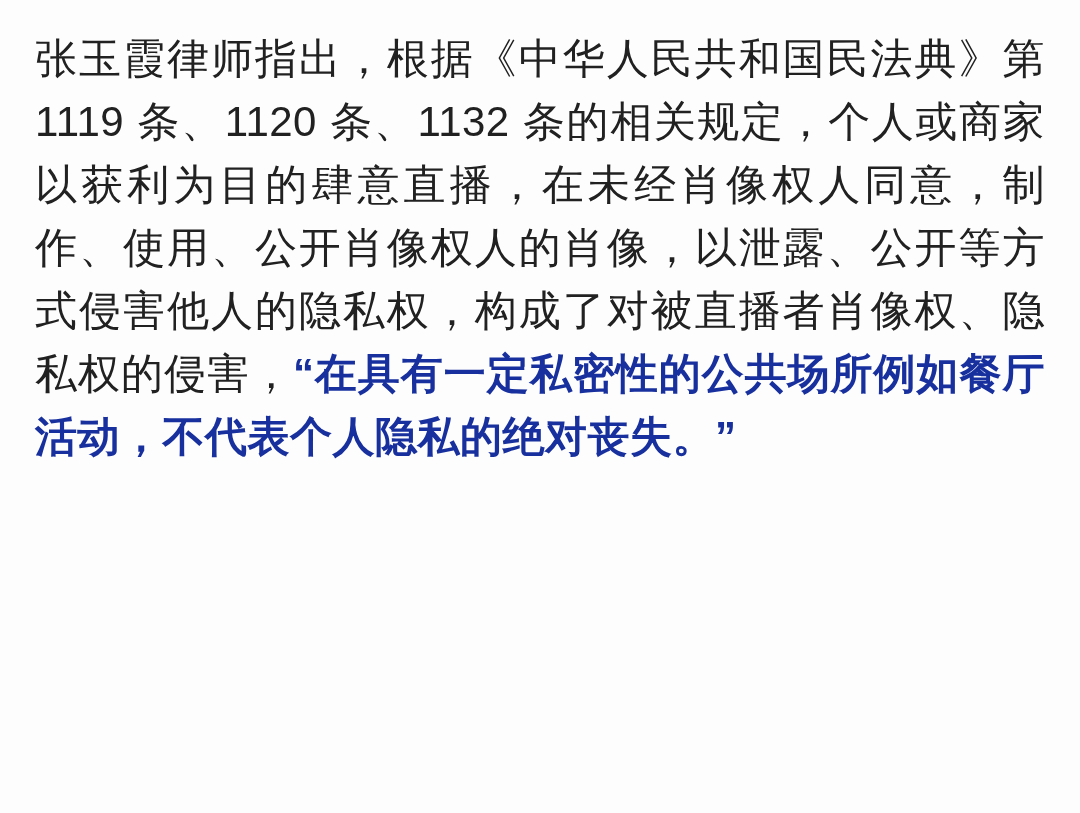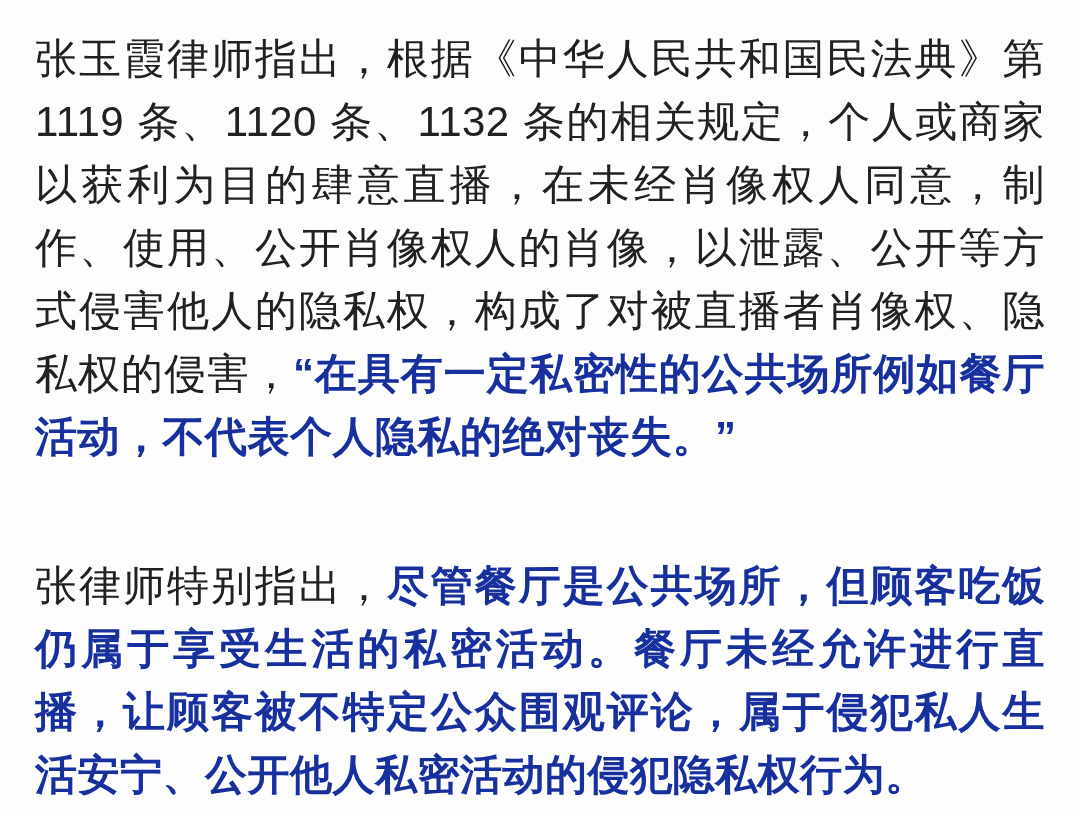--- a/index.html
+++ b/index.html
@@ -34,14 +34,13 @@
     color: #18309e;
     font-weight: 700;
   }
 </style>
 </head>
 <body style="background: rgb(253, 253, 253);">
 
 <div class="article">
   <p class="para-1" style="color: rgb(33, 33, 33);"><span>张玉霞律师指出，根据《中华人民共和国民法典》第 1119 条、1120 条、1132 条的相关规定，个人或商家以获利为目的肆意直播，在未经肖像权人同意，制作、使用、公开肖像权人的肖像，以泄露、公开等方式侵害他人的隐私权，构成了对被直播者肖像权、隐私权的侵害，</span><span class="highlight" style="color: rgb(24, 48, 158);">“在具有一定私密性的公共场所例如餐厅活动，不代表个人隐私的绝对丧失。”</span></p>
 
-  <p class="para-2" style="color: rgb(33, 33, 33);"><span>张律师特别指出，</span><span class="highlight" style="color: rgb(24, 48, 158);">尽管餐厅是公共场所，但顾客吃饭仍属于享受生活的私密活动。餐厅未经允许进行直播，让顾客被不特定公众围观评论，属于侵犯私人生活安宁、公开他人私密活动的侵犯隐私权行为。</span></p>
 </div>
 
 </body></html>

